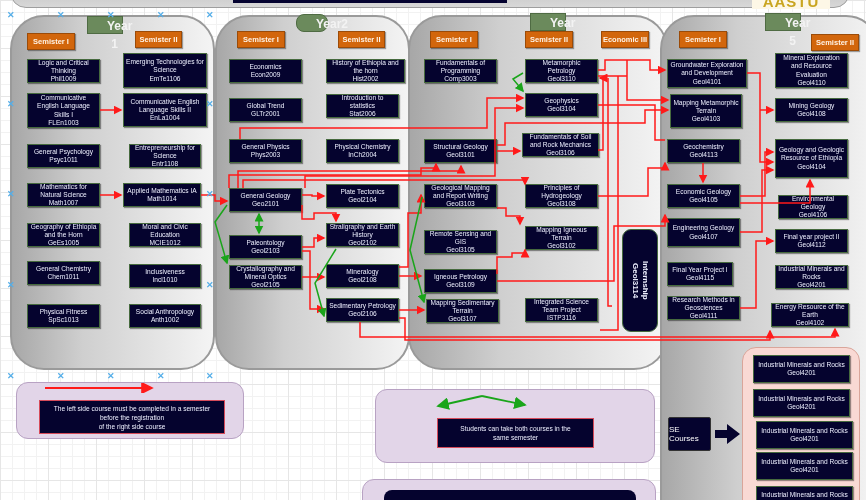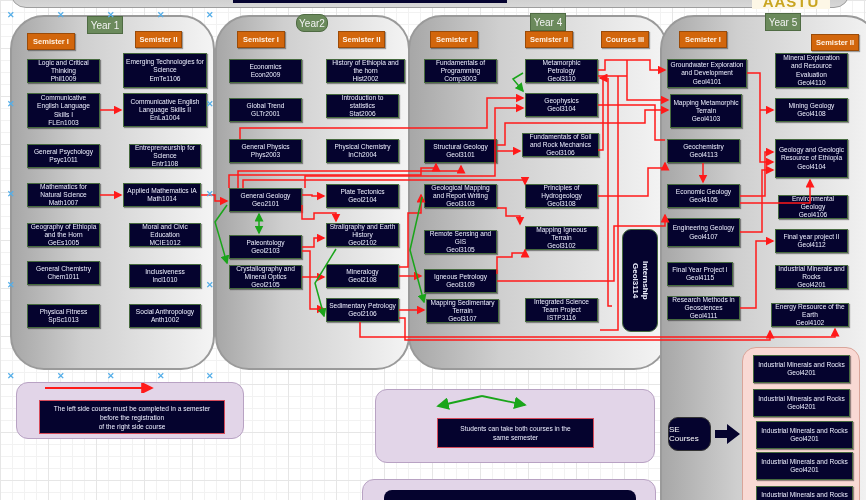--- a/index.html
+++ b/index.html
@@ -14,37 +14,37 @@
     background-size:48px 48px,48px 48px,12px 12px,12px 12px;
   }
   .abs{position:absolute;box-sizing:border-box;}
   .topbar{left:10px;top:-20px;width:840px;height:28px;border-radius:0 0 16px 16px;
     background:linear-gradient(180deg,#bdbdbd,#d8d8d8);border:1px solid #9e9e9e;}
   .topbar-dark{left:233px;top:-10px;width:274px;height:13px;background:#040230;}
   .logo{left:752px;top:-6px;width:78px;height:15px;background:#fdf7e6;color:#c9a520;font-weight:bold;
     font-size:15px;letter-spacing:1px;text-align:center;line-height:15px;overflow:hidden;}
   .year{border:2px solid #9a9a9a;border-radius:34px;
     background:linear-gradient(90deg,#a7a7a7 0%,#cfcfcf 35%,#f4f4f4 100%);}
-  .year-tag{background:#6b8a5c;color:#f3f3f3;font-size:10px;font-weight:normal;text-align:center;
-    line-height:18px;border:1px solid #4f6b43;}
+  .year-tag{background:#6b8a5c;color:#f3f3f3;font-size:12px;font-weight:bold;text-align:center;
+    line-height:18px;border:1px solid #4f6b43;padding-left:19px;}
   .sem{background:#d2660c;color:#fff3e6;font-size:7.5px;font-weight:bold;text-align:center;
     border:1px solid #9b4b08;border-radius:0;box-shadow:1px 1px 1px rgba(0,0,0,.35);
     display:flex;align-items:center;justify-content:center;}
   .course{background:#05032e;color:#eef0ff;font-size:6.6px;text-align:center;line-height:8.2px;
     border:1.5px solid #466a3e;box-shadow:1px 1px 1px rgba(0,0,0,.4);
     display:flex;align-items:center;justify-content:center;flex-direction:column;padding:0 2px;}
   .course span{display:block;}
   .intern{background:#05032e;border:1.5px solid #466a3e;border-radius:9px;color:#eef0ff;
     font-size:8px;font-weight:bold;display:flex;align-items:center;justify-content:center;}
   .intern .rot{writing-mode:vertical-rl;text-align:center;line-height:10px;}
   .legend{background:#e2d5e8;border:1px solid #b8a2c3;border-radius:12px;}
   .legend-text{background:#05032e;border:1.5px solid #d64b5a;color:#eef0ff;font-size:6.6px;
     text-align:center;line-height:9px;display:flex;flex-direction:column;justify-content:center;}
   .se-panel{background:#f9d9d4;border:1px solid #d9a59a;border-radius:14px;}
-  .se-btn{background:#05032e;color:#fff;font-size:8px;border-radius:10px;border:1px solid #333;
+  .se-btn{background:#05032e;color:#fff;font-size:8px;border-radius:2px;border:1px solid #333;
     display:flex;align-items:center;justify-content:center;}
   .marker{color:#55aee8;font-size:9px;font-weight:bold;line-height:9px;}
   svg.links{position:absolute;left:0;top:0;pointer-events:none;}
 </style>
 </head>
 <body>
 
 <div class="abs topbar"></div>
 <div class="abs topbar-dark"></div>
 <div class="abs logo">AASTU</div>
@@ -58,21 +58,21 @@
 <div class="abs year-tag" style="left:296px;top:14px;width:32px;height:18px;border-radius:8px;">Year2</div>
 <div class="abs year-tag" style="left:530px;top:13px;width:36px;height:18px;">Year 4</div>
 <div class="abs year-tag" style="left:765px;top:13px;width:36px;height:18px;">Year 5</div>
 
 <div class="abs sem" style="left:27px;top:33px;width:48px;height:17px;">Semister I</div>
 <div class="abs sem" style="left:135px;top:31px;width:47px;height:17px;">Semister II</div>
 <div class="abs sem" style="left:237px;top:31px;width:48px;height:17px;">Semister I</div>
 <div class="abs sem" style="left:338px;top:31px;width:47px;height:17px;">Semister II</div>
 <div class="abs sem" style="left:430px;top:31px;width:48px;height:17px;">Semister I</div>
 <div class="abs sem" style="left:525px;top:31px;width:48px;height:17px;">Semister II</div>
-<div class="abs sem" style="left:601px;top:31px;width:48px;height:17px;">Courses III</div>
+<div class="abs sem" style="left:601px;top:31px;width:48px;height:17px;">Economic III</div>
 <div class="abs sem" style="left:679px;top:31px;width:48px;height:17px;">Semister I</div>
 <div class="abs sem" style="left:811px;top:34px;width:48px;height:17px;">Semister II</div>
 
 <div class="abs course" style="left:27px;top:59px;width:73px;height:24px;">
     <span>Logic and Critical Thinking</span>
     <span>Phil1009</span>
   </div>
 <div class="abs course" style="left:123px;top:53px;width:84px;height:35px;">
     <span>Emerging Technologies for Science</span>
     <span>EmTe1106</span>

